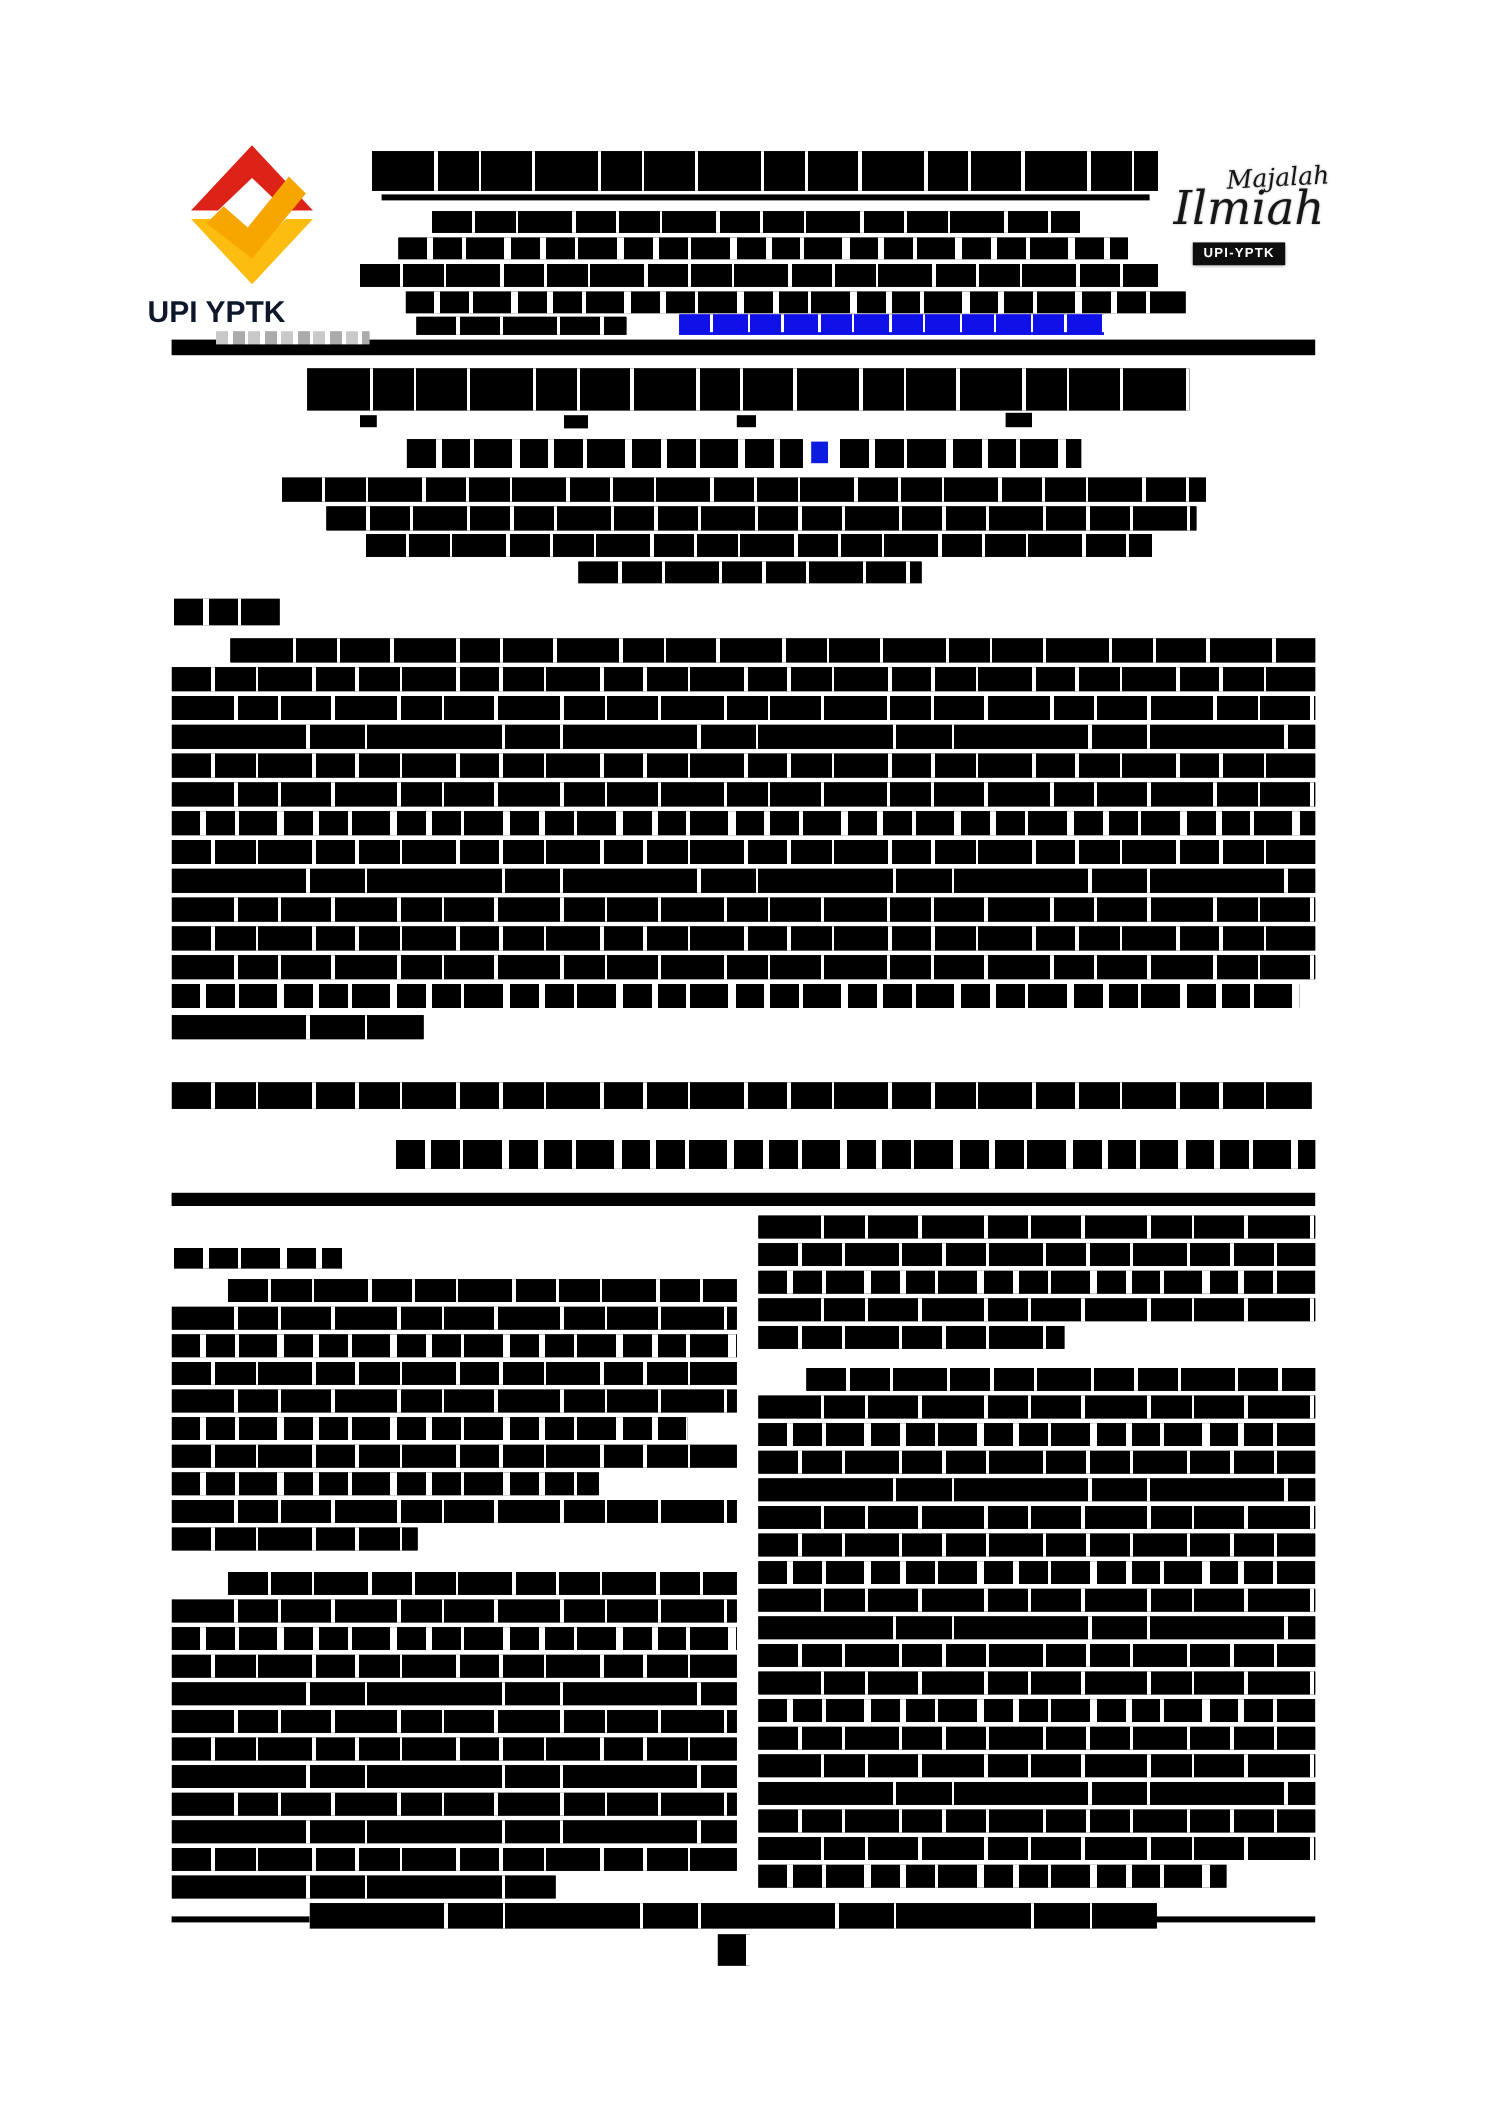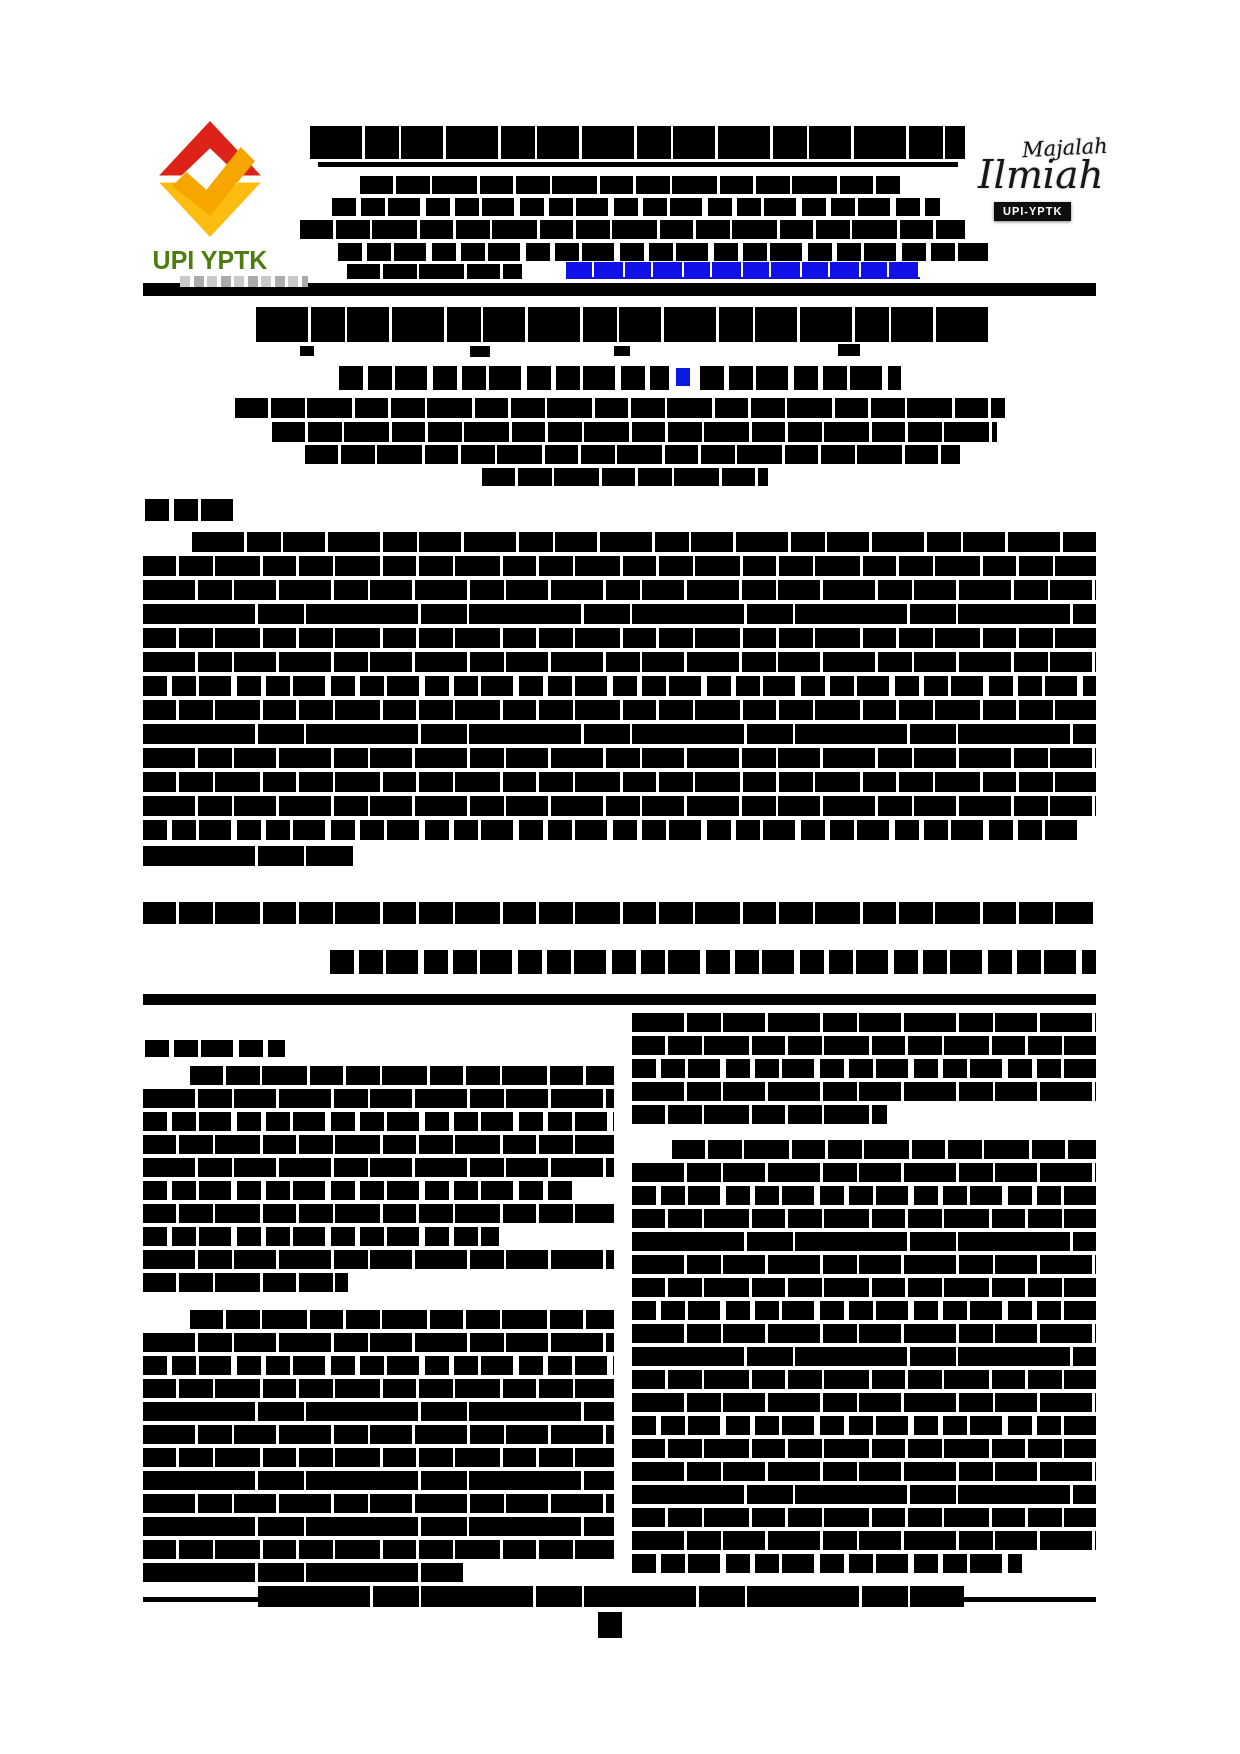--- a/index.html
+++ b/index.html
@@ -15,22 +15,22 @@
   .pC { background-image:repeating-linear-gradient(90deg,#000 0 24px,#fff 24px 29px,#000 29px 53px,#fff 53px 56px,#000 56px 88px,#fff 88px 94px); }
   .pD { background-image:repeating-linear-gradient(90deg,#000 0 112px,#fff 112px 115px,#000 115px 161px,#fff 161px 163px); }
   .pSolid { background-image:none; }
   .pGray { background-color:transparent; background-image:repeating-linear-gradient(90deg,#c9c9c9 0 10px,#fff 10px 14px,#ababab 14px 24px,#fff 24px 27px); }
 
   .rule { position:absolute; background:#000; }
 
   
   .logo-svg { position:absolute; left:150px; top:114px; width:120px; height:130px; }
   .logo-label {
-    position:absolute; left:140px; top:246px; width:140px; text-align:center;
-    font-weight:bold; font-size:25px; letter-spacing:0px; color:#4d7c0f;
+    position:absolute; left:123px; top:246px; width:140px; 
+    font-weight:bold; font-size:25px; letter-spacing:0px; color:#0f172a;
     font-family:"Liberation Sans", sans-serif;
   }
 
   
   .url-link {
     position:absolute; left:566px; top:262px; width:354px; height:15px; display:block;
     background-color:#1010e8;
     background-image:repeating-linear-gradient(90deg,#1010e8 0 26px,#fff 26px 28px,#1010e8 28px 57px,#fff 57px 59px);
     border-bottom:2px solid #1010e8;
   }

